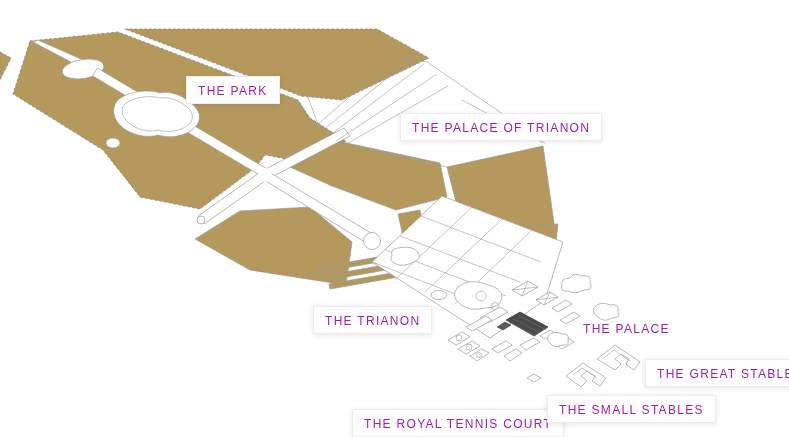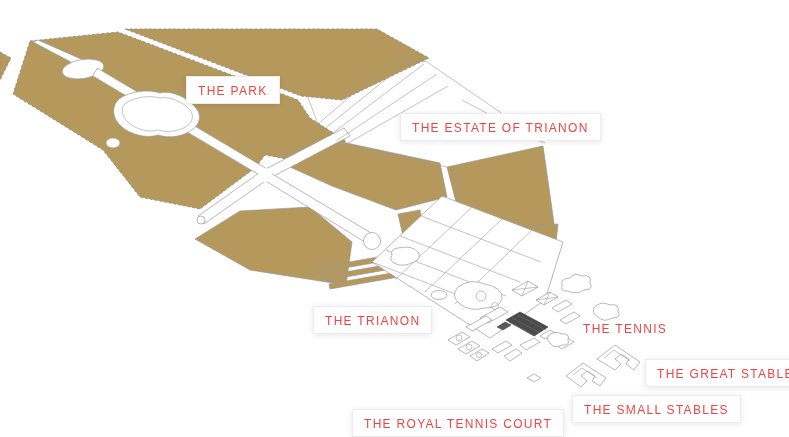--- a/index.html
+++ b/index.html
@@ -10,21 +10,21 @@
     overflow:hidden;
     font-family:"Liberation Sans", sans-serif;
   }
   .map-stage svg{position:absolute;left:0;top:0;}
   .map-label{
     position:absolute;
     box-sizing:border-box;
     background:#fff;
     border:1px solid #ececec;
     box-shadow:0 1px 6px rgba(0,0,0,0.10);
-    color:#ef4444;
+    color:#a21caf;
     font-size:12px;
     letter-spacing:1.3px;
     line-height:26px;
     height:28px;
     padding:1px 11px 7px 11px;
     white-space:nowrap;
     cursor:pointer;
     user-select:none;
   }
   .map-label.plain{
@@ -156,24 +156,24 @@
     <g>
       <path class="bld" d="M597,359 L615,345 L640,362 L634,370 L626,364 L629,359 L621,354 L615,359 L621,364 L615,370 Z"></path>
       <path class="line-only" d="M604,358 L614,350 L630,361"></path>
       <path class="bld" d="M566,376 L583,363 L606,378 L600,386 L592,381 L595,376 L587,371 L581,376 L587,381 L581,387 Z"></path>
       <path class="line-only" d="M573,375 L582,368 L597,378"></path>
     </g>
   </svg>
 
   <div class="map-label" style="left:186px;top:76px;">THE PARK</div>
 
-  <div class="map-label" style="left:400px;top:113px;">THE ESTATE OF TRIANON</div>
+  <div class="map-label" style="left:400px;top:113px;">THE PALACE OF TRIANON</div>
 
   <div class="map-label" style="left:313px;top:306px;">THE TRIANON</div>
 
-  <div class="map-label plain" style="left:572px;top:315px;">THE TENNIS</div>
+  <div class="map-label plain" style="left:572px;top:315px;">THE PALACE</div>
 
   <div class="map-label" style="left:352px;top:369px;margin-top:40px;">THE ROYAL TENNIS COURT</div>
 
   <div class="map-label" style="left:645px;top:359px;">THE GREAT STABLES</div>
 
-  <div class="map-label" style="left:572px;top:395px;">THE SMALL STABLES</div>
+  <div class="map-label" style="left:547px;top:395px;">THE SMALL STABLES</div>
 </div>
 
 </body></html>

